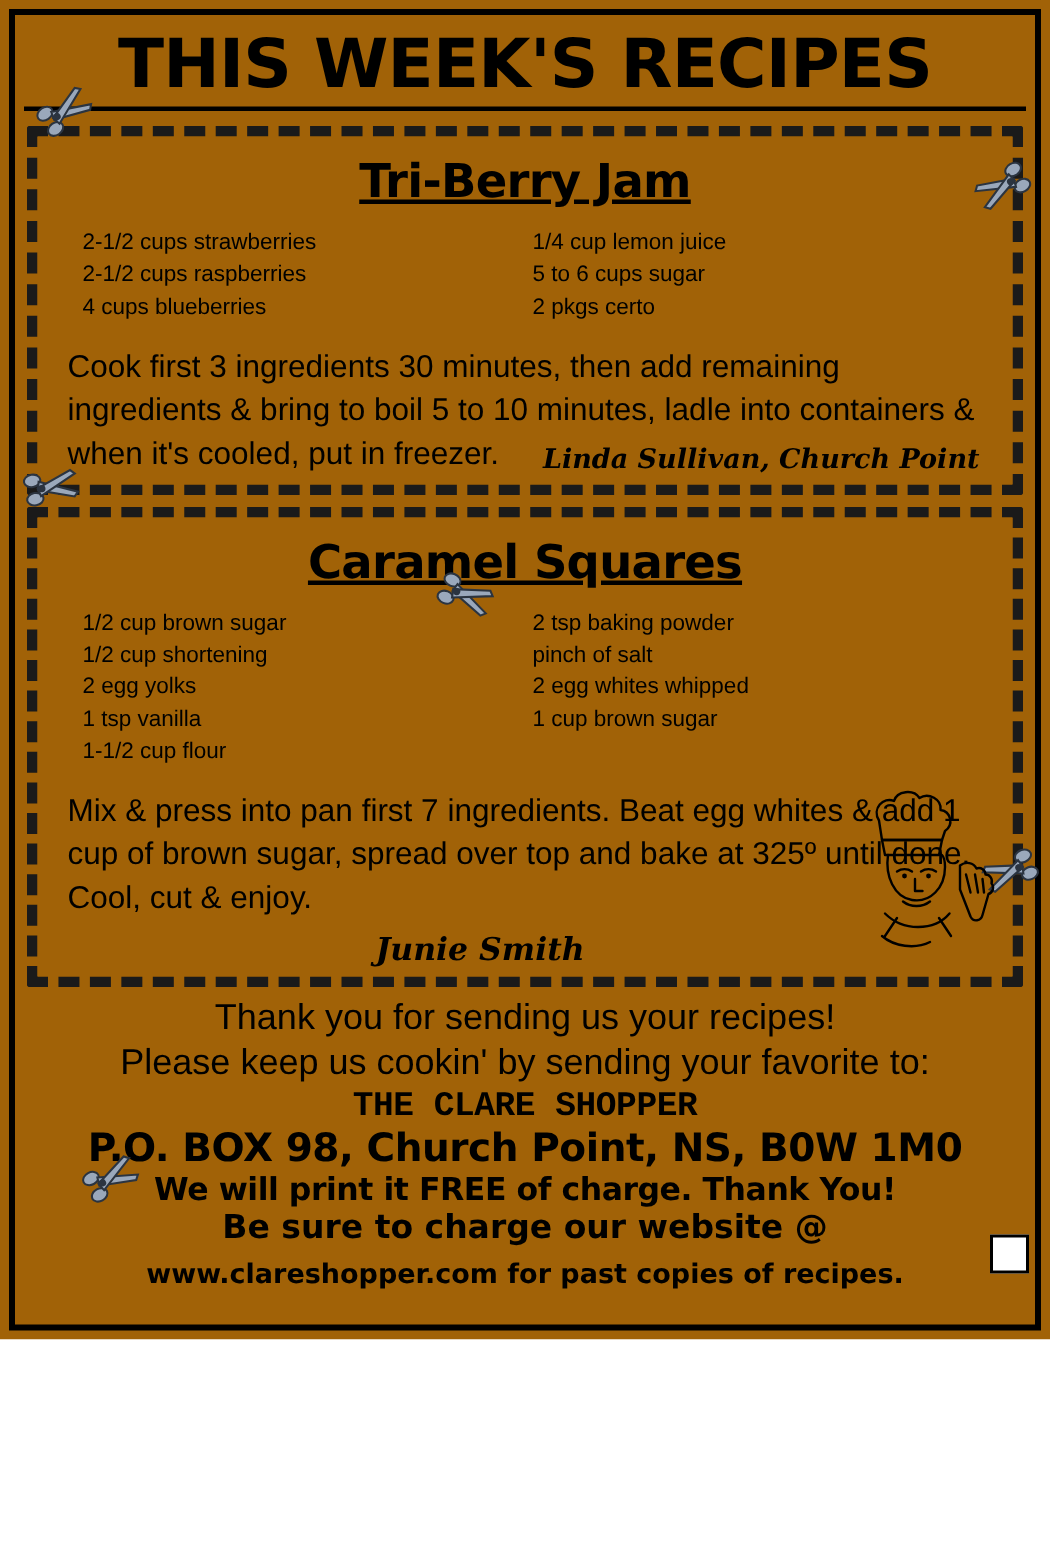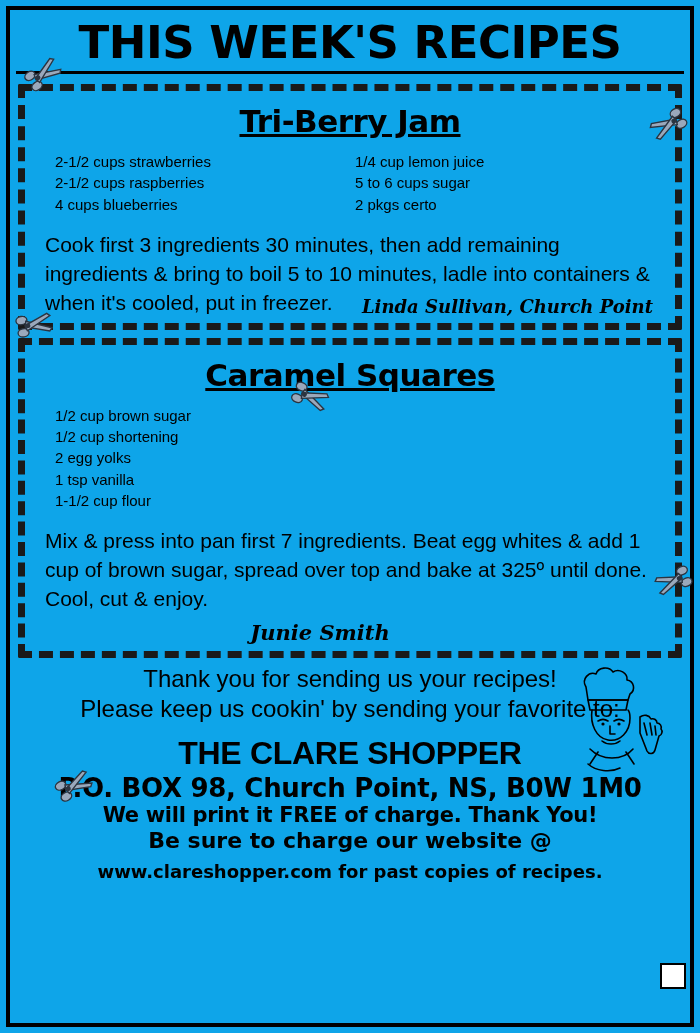--- a/index.html
+++ b/index.html
@@ -7,23 +7,23 @@
     padding: 0;
     background: #ffffff;
   }
   body {
     font-family: "Liberation Sans", sans-serif;
     color: #000;
   }
   .page {
     position: relative;
     width: 700px;
-    height: 1033px;
+    height: 893px;
     box-sizing: border-box;
-    background: #0ea5e9;
+    background: #a16207;
     overflow: hidden;
   }
   .outer-border {
     position: absolute;
     left: 6px;
     top: 6px;
     right: 6px;
     bottom: 6px;
     border: 4px solid #000;
     box-sizing: border-box;
@@ -114,24 +114,24 @@
   
   .footer {
     text-align: center;
     margin-top: 6px;
   }
   .f-line1, .f-line2 {
     font-size: 24px;
     line-height: 1.25;
   }
   .f-store {
-    font-family: Liberation Sans, sans-serif;
-    font-weight: bold;
-    font-size: 32px;
-    margin-top: 11px;
+    font-family: Liberation Mono, monospace;
+    font-weight: bold;
+    font-size: 23px;
+    margin-top: 0;
     letter-spacing: -0.3px;
   }
   .f-addr {
     font-family: "DejaVu Sans", sans-serif;
     font-weight: bold;
     font-size: 26px;
     margin-top: 1px;
     letter-spacing: -0.3px;
   }
   .f-free {
@@ -222,20 +222,26 @@
     <div class="coupon second">
       <div class="recipe-title">Caramel Squares</div>
       <div class="ing-grid">
         <div class="ing-col left">
           <div class="ing-item">1/2 cup brown sugar</div>
           <div class="ing-item">1/2 cup shortening</div>
           <div class="ing-item">2 egg yolks</div>
           <div class="ing-item">1 tsp vanilla</div>
           <div class="ing-item">1-1/2 cup flour</div>
         </div>
+        <div class="ing-col right">
+          <div class="ing-item">2 tsp baking powder</div>
+          <div class="ing-item">pinch of salt</div>
+          <div class="ing-item">2 egg whites whipped</div>
+          <div class="ing-item">1 cup brown sugar</div>
+        </div>
       </div>
       <div class="instructions">
         <p>Mix &amp; press into pan first 7 ingredients. Beat egg whites &amp; add 1 cup of brown sugar, spread over top and bake at 325º until done. Cool, cut &amp; enjoy.</p>
       </div>
       <div class="attribution second">Junie Smith</div>
     </div>
 
     <div class="footer">
       <div class="f-line1">Thank you for sending us your recipes!</div>
       <div class="f-line2">Please keep us cookin' by sending your favorite to:</div>

